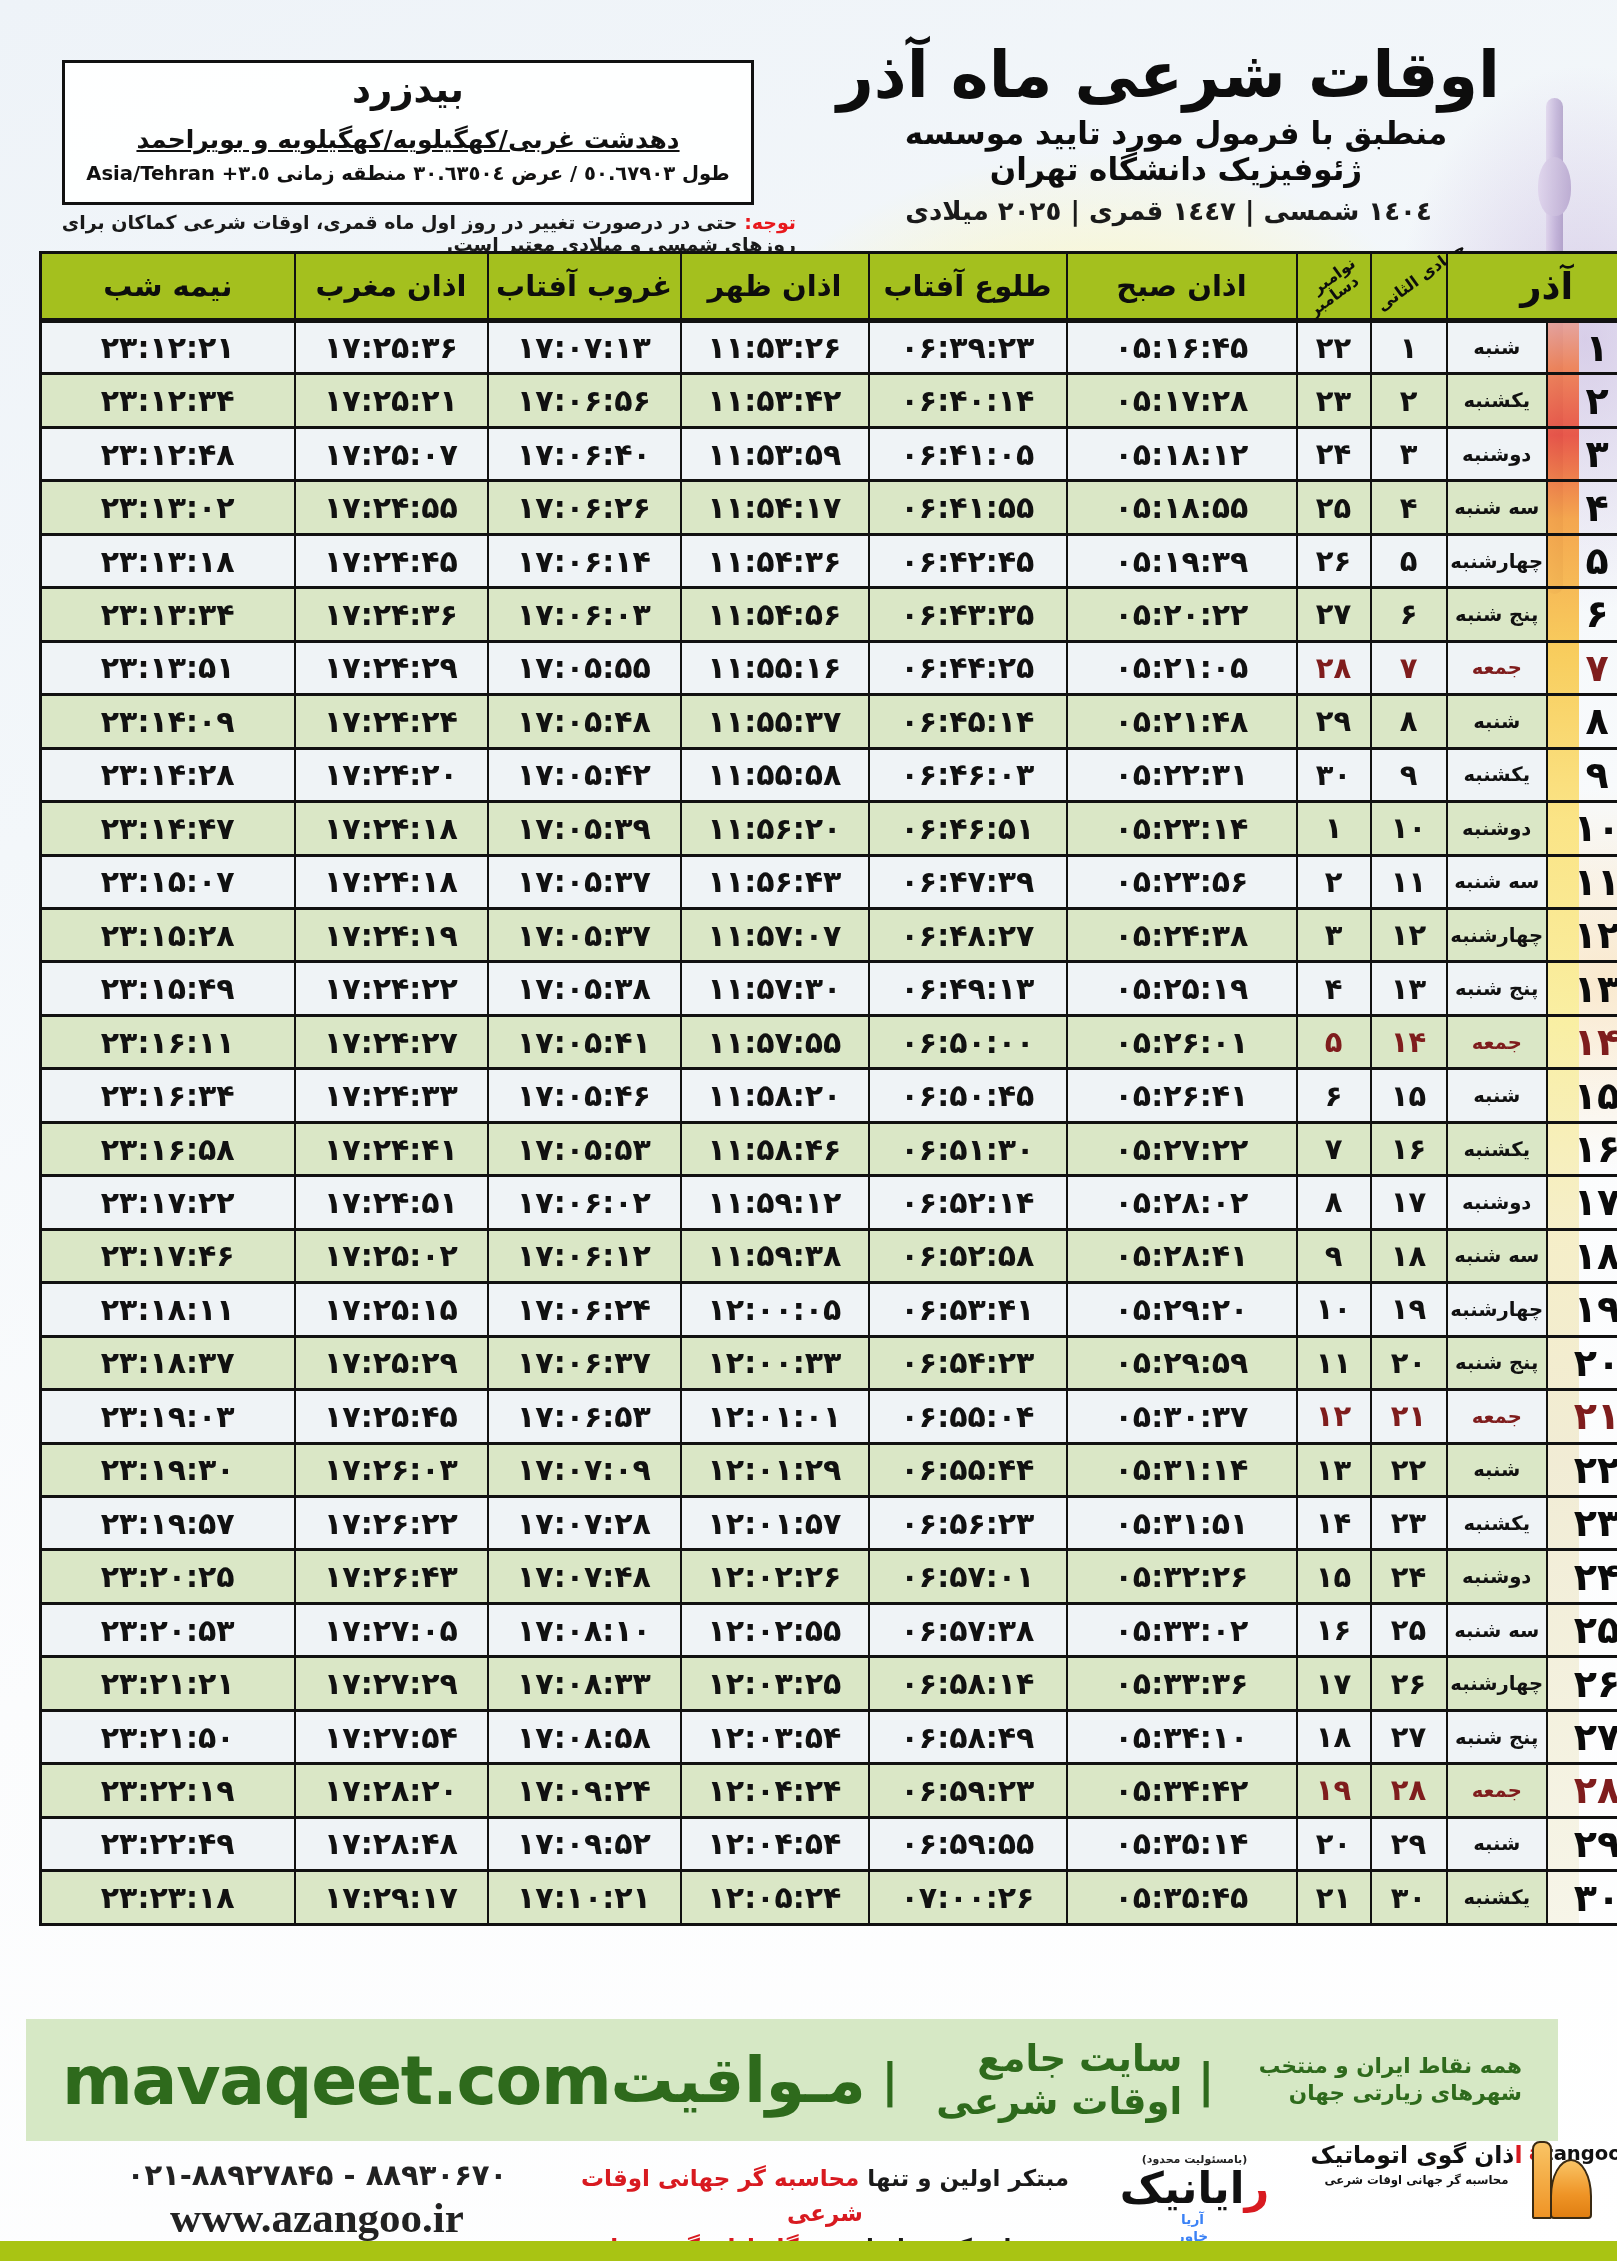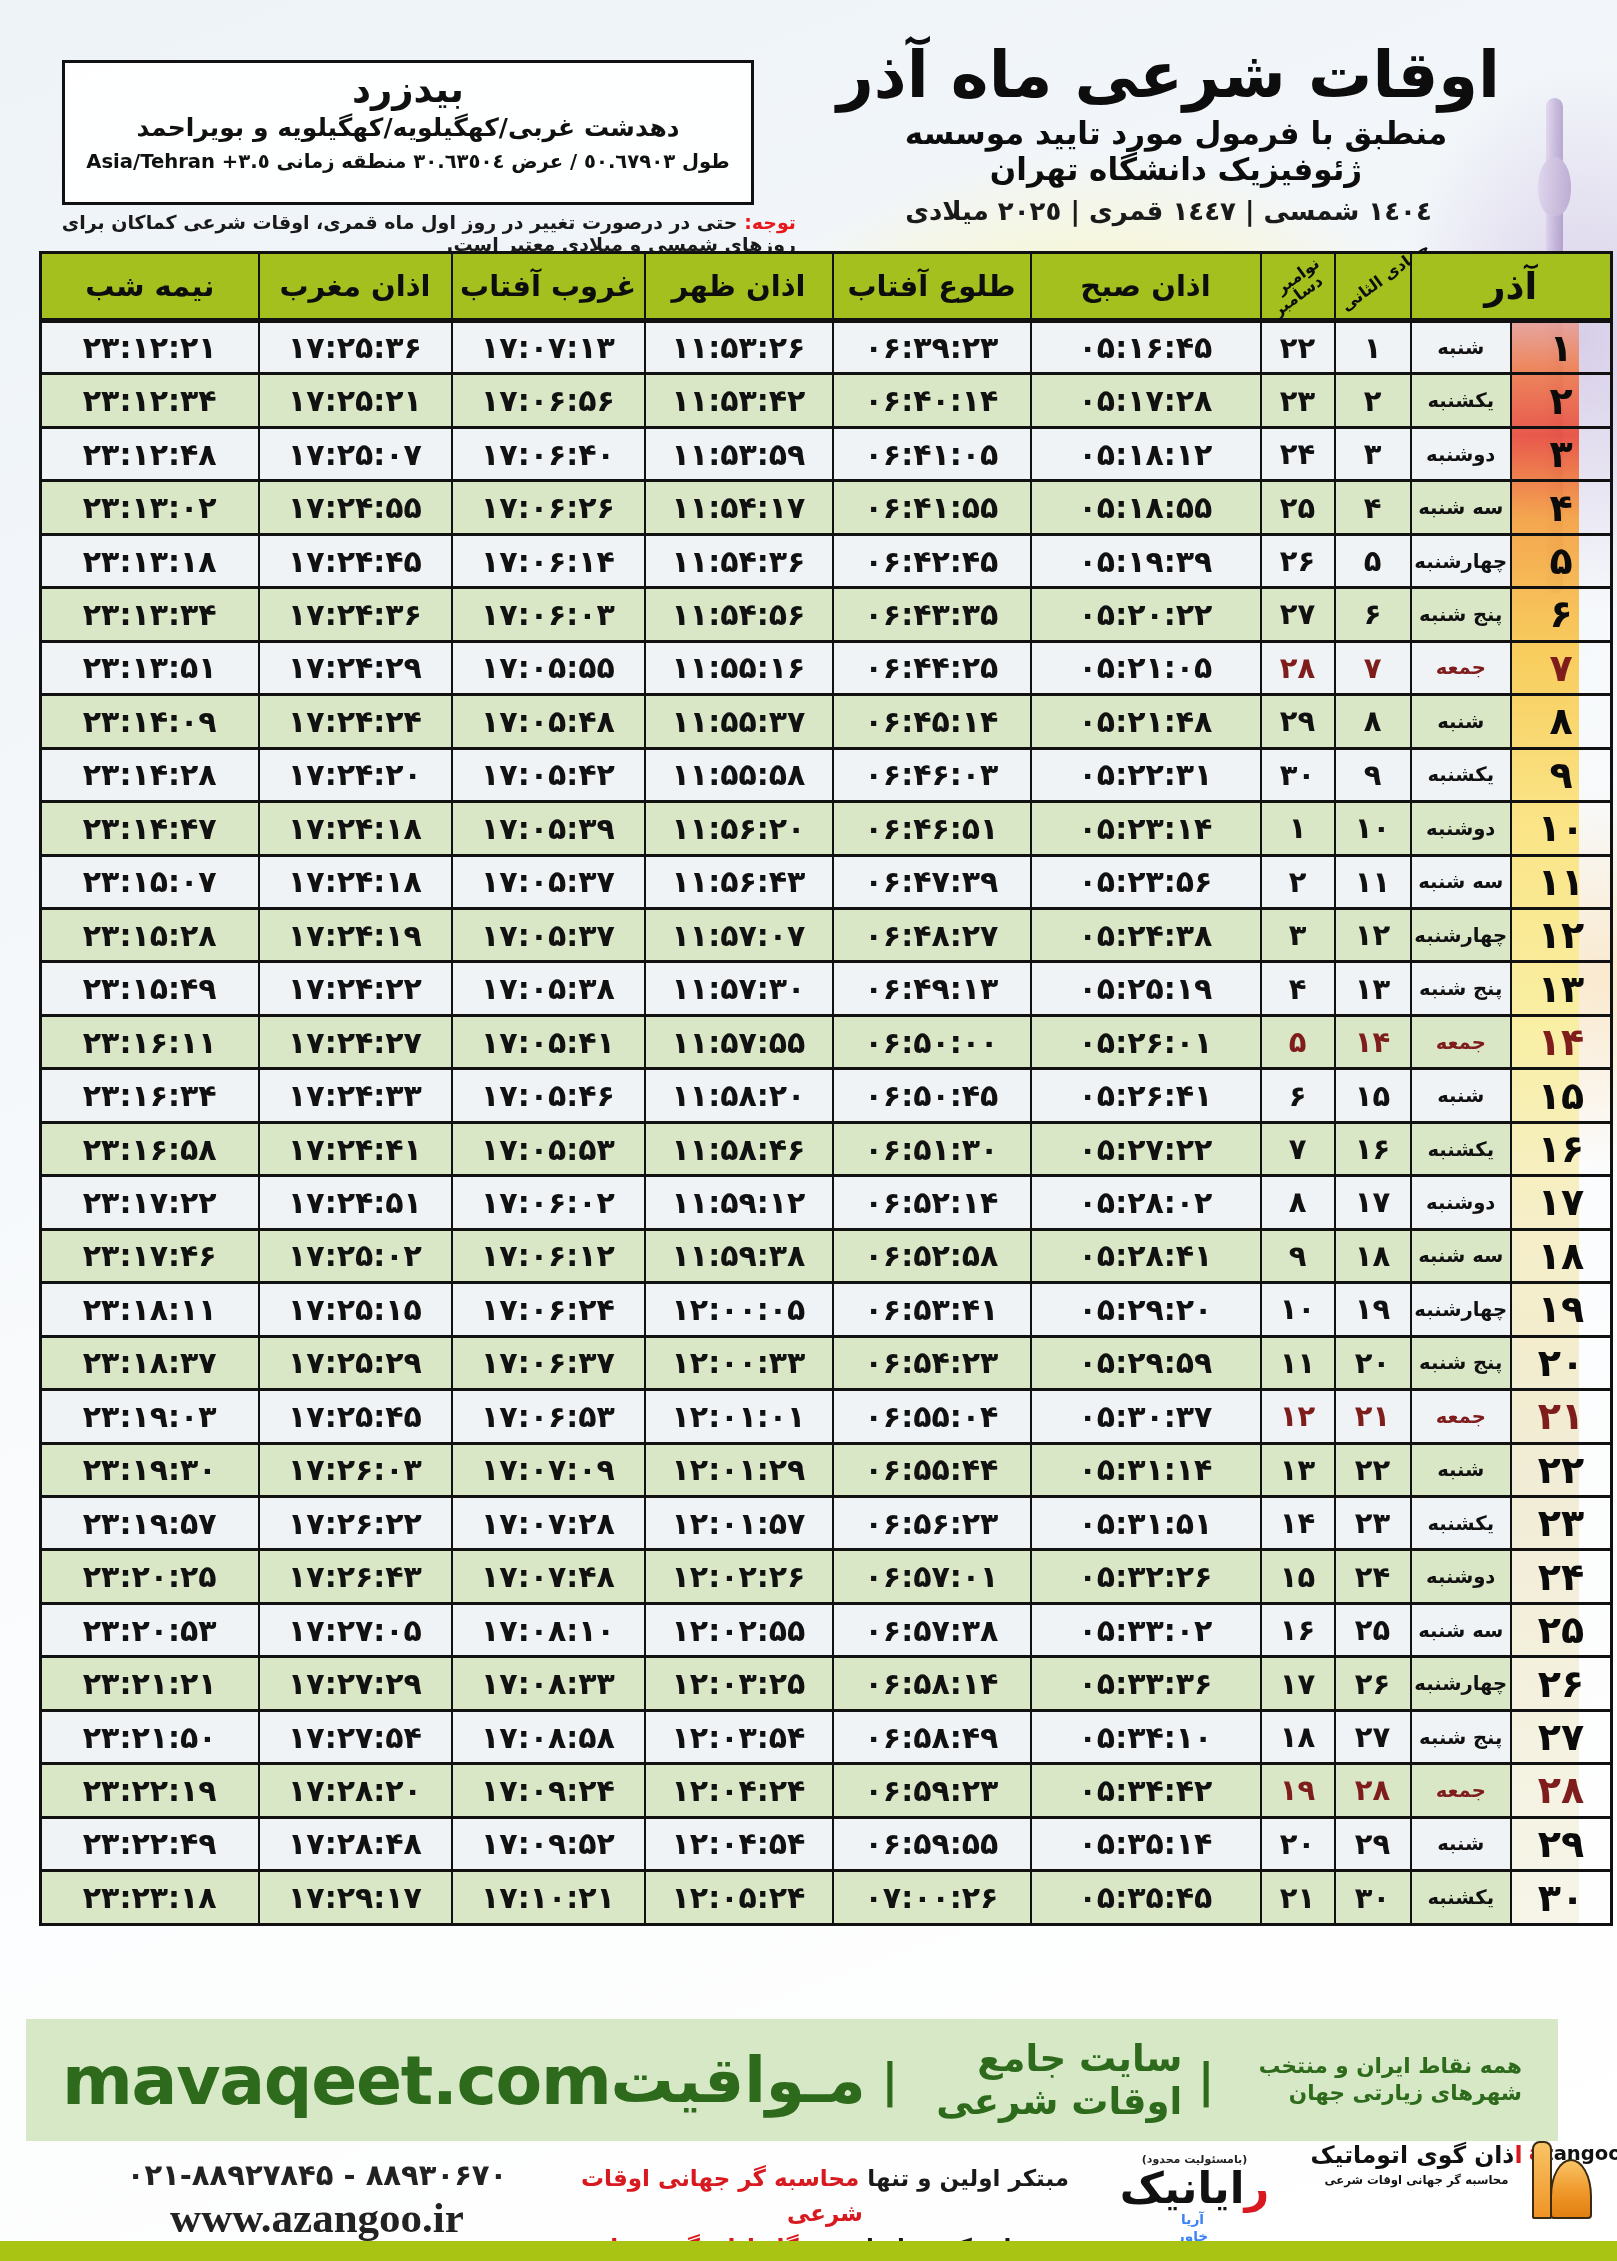--- a/index.html
+++ b/index.html
@@ -17,21 +17,21 @@
   }
   .mosque-art{position:absolute;right:15.7px;top:98px;width:98px;height:496px;opacity:.55;}
   .mosque-art .spire{position:absolute;right:39px;top:0;width:17px;height:496px;border-radius:8.5px;
     background:linear-gradient(90deg,#d9c8e8,#a88fc6 60%,#8d74ae);}
   .mosque-art .bulb{position:absolute;right:31px;top:59px;width:33px;height:59px;
     border-radius:50% 50% 45% 45%;background:linear-gradient(90deg,#d9c8e8,#9c82ba);}
   
   .loc-box{position:absolute;left:62px;top:60px;width:692px;height:145px;background:rgba(255,255,255,.92);
     border:3.3px solid #111;box-sizing:border-box;text-align:center;direction:rtl;}
   .loc-city{font-size:37px;font-weight:bold;color:#111;margin-top:6.5px;line-height:1.1;}
-  .loc-region{font-size:25px;font-weight:bold;color:#111;margin-top:3px;}
+  .loc-region{font-size:25px;font-weight:bold;color:#111;margin-top:15px;text-decoration:underline;}
   .loc-coords{font-size:19.6px;font-weight:bold;color:#111;margin-top:7.8px;}
   
   .title-block{position:absolute;left:816px;top:39px;width:705px;text-align:center;direction:rtl;}
   .main-title{font-size:64px;font-weight:bold;color:#0d0d0d;line-height:1.15;}
   .sub-title{font-size:31px;font-weight:bold;color:#0d0d0d;margin-top:2.6px;margin-left:15px;}
   .era-line{font-size:26px;font-weight:bold;color:#1a1a1a;margin-top:9px;}
   
   .notice{position:absolute;left:39px;top:211px;width:757px;direction:rtl;text-align:right;
     font-size:19px;font-weight:bold;color:#1a1a1a;}
   .notice .red{color:#e8191d;}
@@ -115,21 +115,21 @@
   <div class="era-line">١٤٠٤ شمسی | ١٤٤٧ قمری | ٢٠٢٥ میلادی</div>
 </div>
 
 <div class="notice"><span class="red">توجه:</span><span> حتی در درصورت تغییر در روز اول ماه قمری، اوقات شرعی کماکان برای روزهای شمسی و میلادی معتبر است.</span></div>
 
 <div class="tbl-wrap">
   <div class="tbl-strip"></div>
   <table class="prayer">
     <thead>
       <tr>
-        <th style="width:218px">نیمه شب</th>
+        <th style="width:254px">نیمه شب</th>
         <th style="width:193px">اذان مغرب</th>
         <th style="width:193px">غروب آفتاب</th>
         <th style="width:188px">اذان ظهر</th>
         <th style="width:198px">طلوع آفتاب</th>
         <th style="width:230px">اذان صبح</th>
         <th style="width:74px">
           <span class="diag">نوامبر</span>
           <span class="diag">دسامبر</span>
         </th>
         <th style="width:76px">

